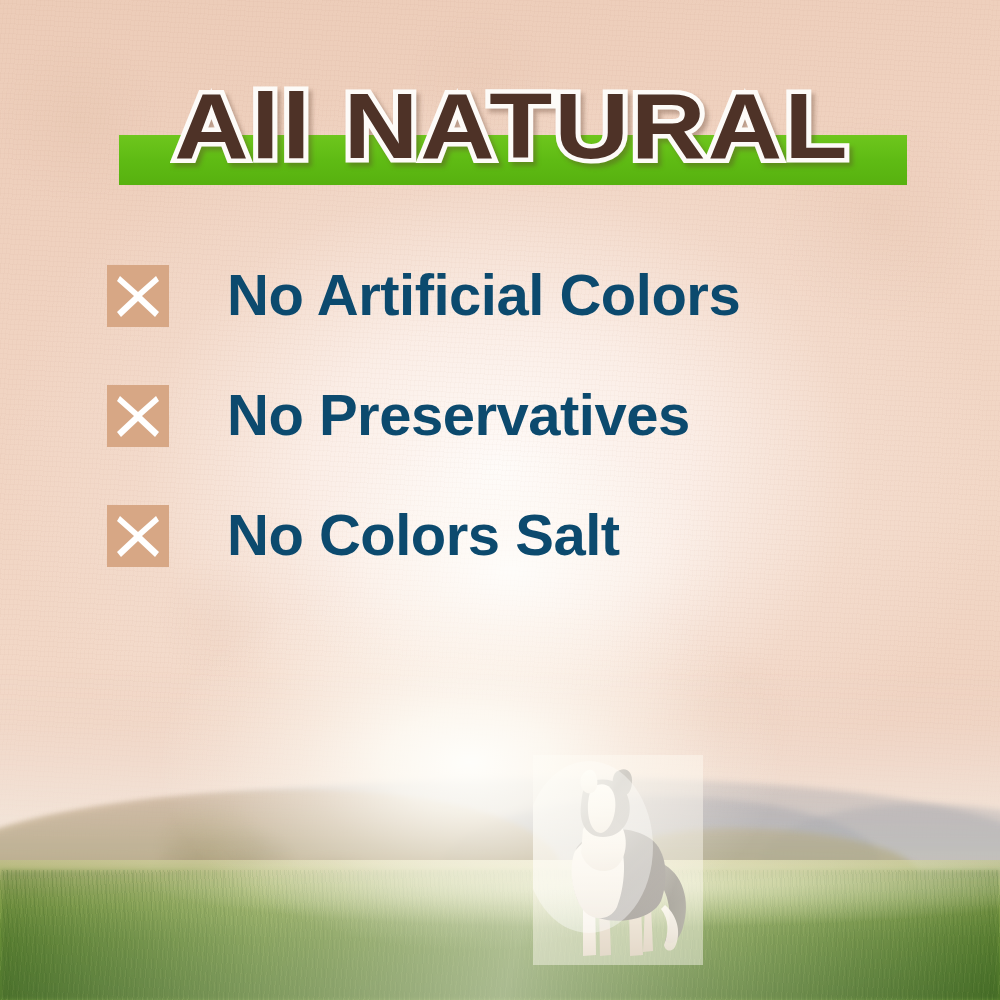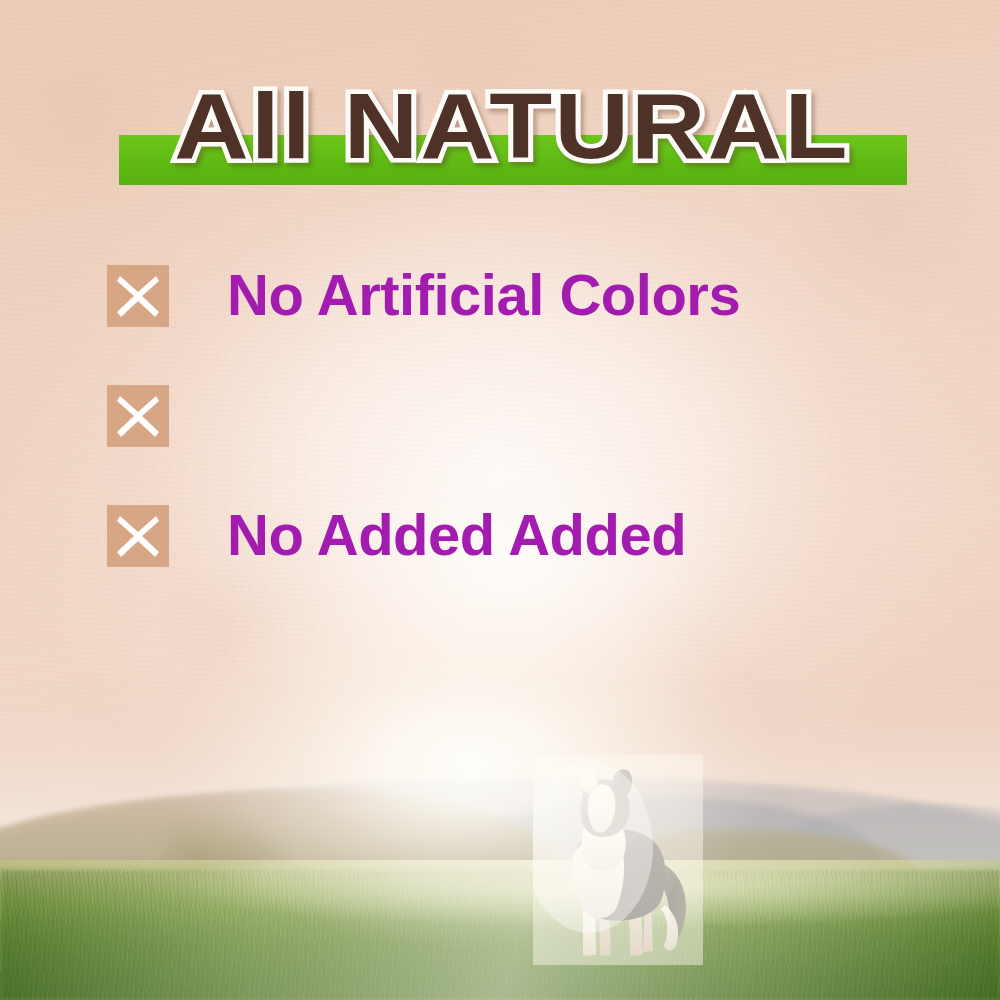--- a/index.html
+++ b/index.html
@@ -312,21 +312,21 @@
   }
   .xbox svg { display: block; }
   .item-label {
     position: absolute;
     left: 120px;
     top: -10px;
     font-family: "Liberation Sans", sans-serif;
     font-weight: bold;
     font-size: 58px;
     line-height: 80px;
-    color: #a21caf;
+    color: #0c4a6e;
     letter-spacing: -0.5px;
     white-space: nowrap;
   }
 </style>
 </head>
 <body>
 
 <div id="poster">
 
   <div class="bg-paper"></div>
@@ -415,25 +415,26 @@
       <span class="item-label">No Artificial Colors</span>
     </div>
 
 
     <div class="list-item">
       <span class="xbox">
         <svg width="50" height="50" viewBox="0 0 50 50" xmlns="http://www.w3.org/2000/svg">
           <path d="M7 5 L25 21 L43 5 L46 10 L29 25 L46 41 L42 46 L25 30 L8 46 L4 41 L21 25 L4 10 Z" fill="#ffffff"></path>
         </svg>
       </span>
+      <span class="item-label">No Preservatives</span>
     </div>
 
     <div class="list-item">
       <span class="xbox">
         <svg width="50" height="50" viewBox="0 0 50 50" xmlns="http://www.w3.org/2000/svg">
           <path d="M7 5 L25 21 L43 5 L46 10 L29 25 L46 41 L42 46 L25 30 L8 46 L4 41 L21 25 L4 10 Z" fill="#ffffff"></path>
         </svg>
       </span>
-      <span class="item-label">No Added Added</span>
+      <span class="item-label">No Colors Salt</span>
     </div>
 
   </div>
 </div>
 
 </body></html>

